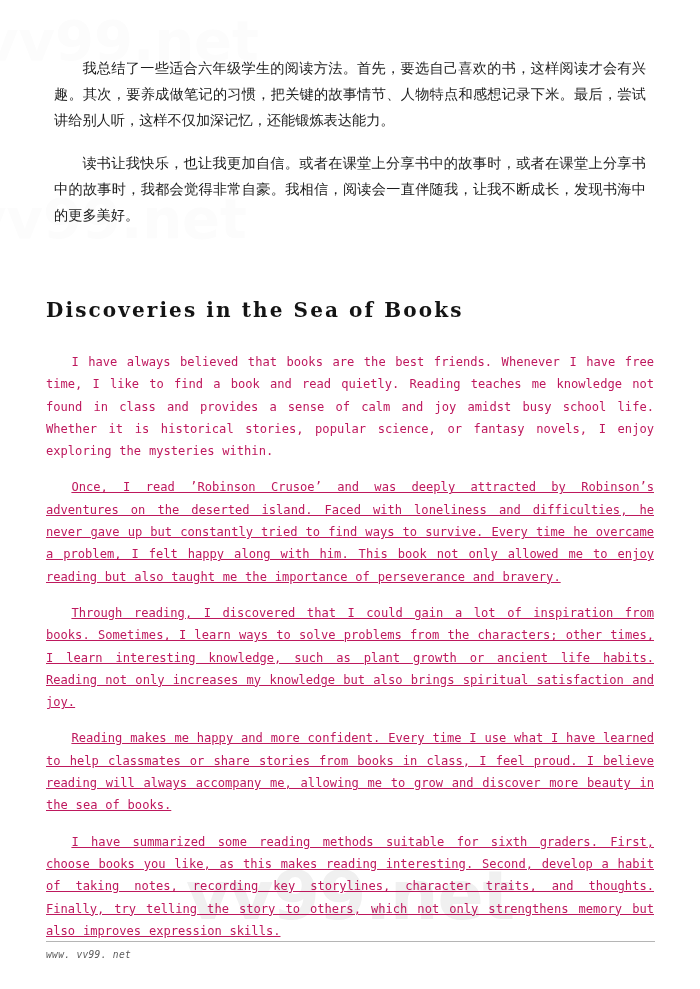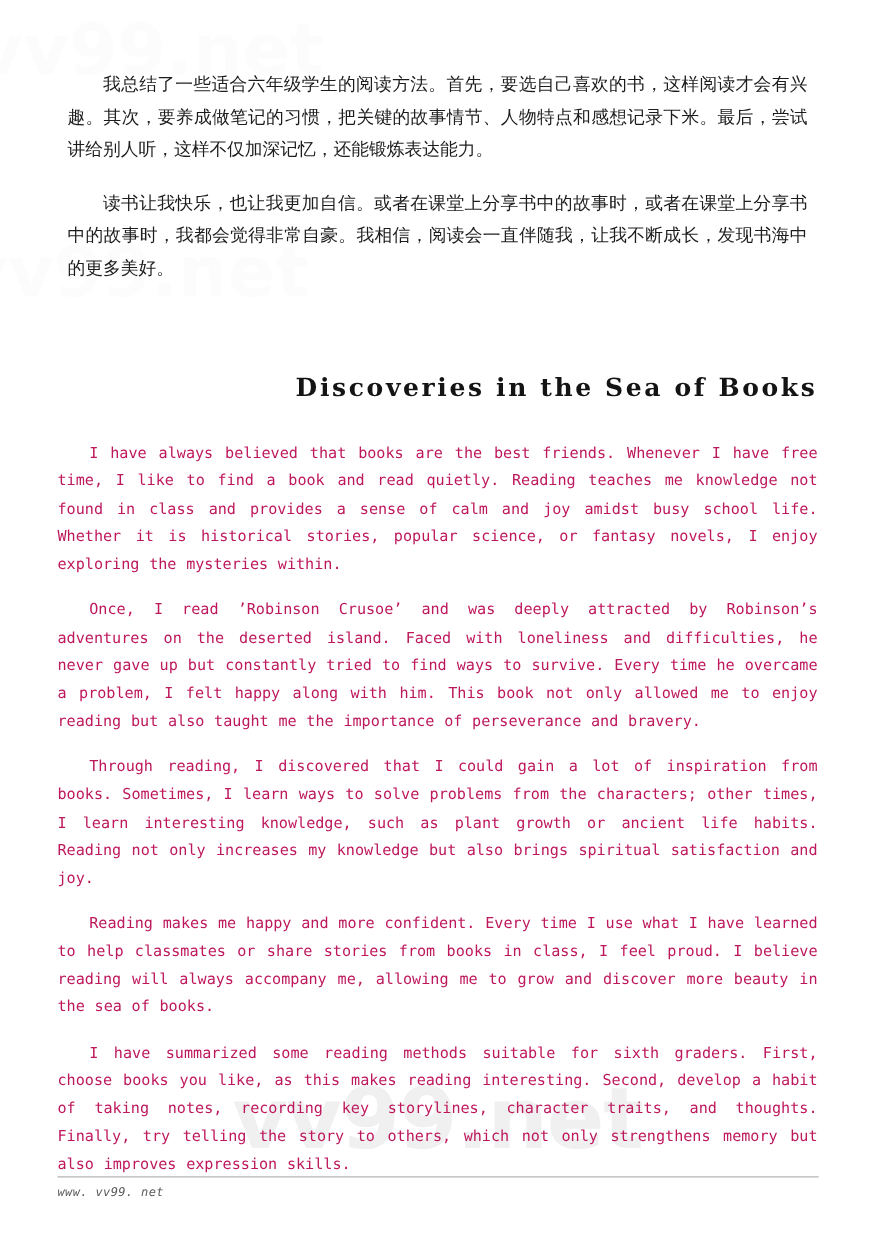--- a/index.html
+++ b/index.html
@@ -42,21 +42,21 @@
     margin-top: 17px;
   }
 
   
   .doc-title {
     font-family: "DejaVu Serif", "Liberation Serif", serif;
     font-size: 20px;
     font-weight: 700;
     letter-spacing: 2.1px;
     color: #141414;
-    text-align: right;
+    text-align: left;
     margin: 0;
     padding-top: 62px;
     padding-bottom: 0;
   }
 
   
   .en-body {
     margin-top: 29px;
   }
   .en-para {
@@ -64,20 +64,21 @@
     font-size: 12.1px;
     line-height: 22.3px;
     color: #be185d;
     text-align: justify;
     text-indent: 2.1em;
     margin: 0;
     word-spacing: 0.5px;
   }
   .en-para + .en-para {
     margin-top: 14px;
+    text-decoration: underline;
   }
 
   
   .watermark {
     position: absolute;
     left: 0;
     right: 0;
     top: 856px;
     text-align: center;
     font-family: "DejaVu Sans", "Liberation Sans", sans-serif;

